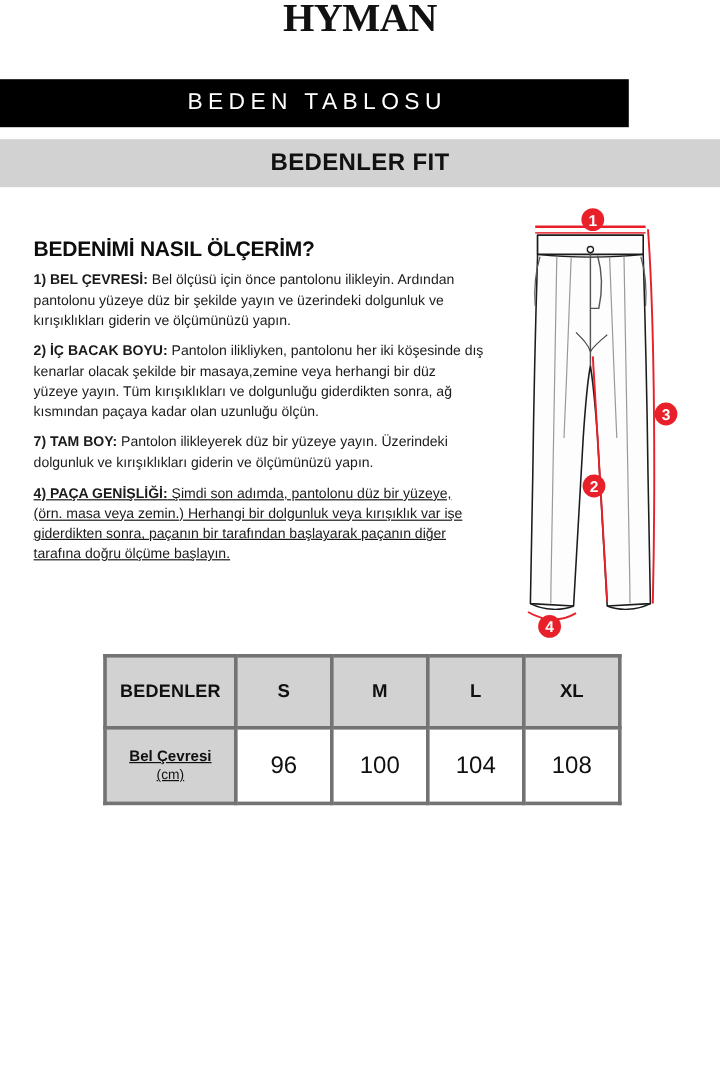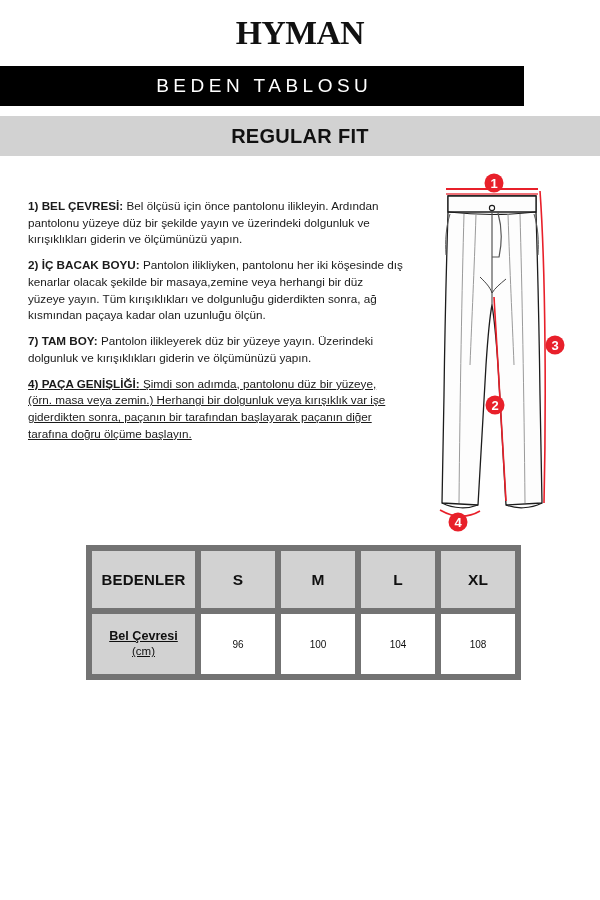--- a/index.html
+++ b/index.html
@@ -16,21 +16,21 @@
     -webkit-font-smoothing: antialiased;
   }
 
   
   .brand-wrap {
     position: absolute;
     top: 0; left: 0;
     width: 600px;
     height: 66px;
     display: flex;
-    align-items: center;
+    align-items: flex-start;
     justify-content: center;
   }
   .brand-logo {
     font-family: "Liberation Serif", serif;
     font-weight: bold;
     font-size: 33px;
     letter-spacing: -0.5px;
     color: #111111;
     line-height: 1;
     transform: scaleX(1.02);
@@ -124,21 +124,21 @@
     top: 545px;
     width: 429px;
   }
   table.size-table {
     border-collapse: collapse;
     width: 429px;
     table-layout: fixed;
   }
   table.size-table th,
   table.size-table td {
-    border: 6px solid #737373;
+    border: 3px solid #737373;
     text-align: center;
     vertical-align: middle;
     color: #101010;
   }
   thead th {
     background: #d2d2d2;
     height: 55px;
     font-size: 15.5px;
     font-weight: bold;
   }
@@ -154,42 +154,43 @@
     line-height: 1.22;
     padding: 0 0;
     text-decoration: underline;
   }
   tbody th.row-head .unit {
     font-weight: normal;
     font-size: 11.5px;
   }
   tbody td.value {
     background: #ffffff;
-    font-size: 10px;
+    font-size: 20px;
     font-weight: normal;
   }
   col.c-label { width: 109px; }
   col.c-size  { width: 80px; }
 </style>
 </head>
 <body>
 
 <div class="brand-wrap">
   <div class="brand-logo">HYMAN</div>
 </div>
 
 <div class="black-bar">
   <div class="black-bar-text">BEDEN TABLOSU</div>
 </div>
 
 <div class="gray-bar">
-  <div class="gray-bar-text">REGULAR FIT</div>
+  <div class="gray-bar-text">BEDENLER FIT</div>
 </div>
 
 <div class="instructions">
+  <h2 class="instr-title">BEDENİMİ NASIL ÖLÇERİM?</h2>
 
   <p class="instr-item">
     <span class="instr-lead">1) BEL ÇEVRESİ:</span><span> Bel ölçüsü için önce pantolonu ilikleyin. Ardından pantolonu yüzeye düz bir şekilde yayın ve üzerindeki dolgunluk ve kırışıklıkları giderin ve ölçümünüzü yapın.</span>
   </p>
 
   <p class="instr-item">
     <span class="instr-lead">2) İÇ BACAK BOYU:</span><span> Pantolon ilikliyken, pantolonu her iki köşesinde dış kenarlar olacak şekilde bir masaya,zemine veya herhangi bir düz yüzeye yayın. Tüm kırışıklıkları ve dolgunluğu giderdikten sonra, ağ kısmından paçaya kadar olan uzunluğu ölçün.</span>
   </p>
 
   <p class="instr-item">

